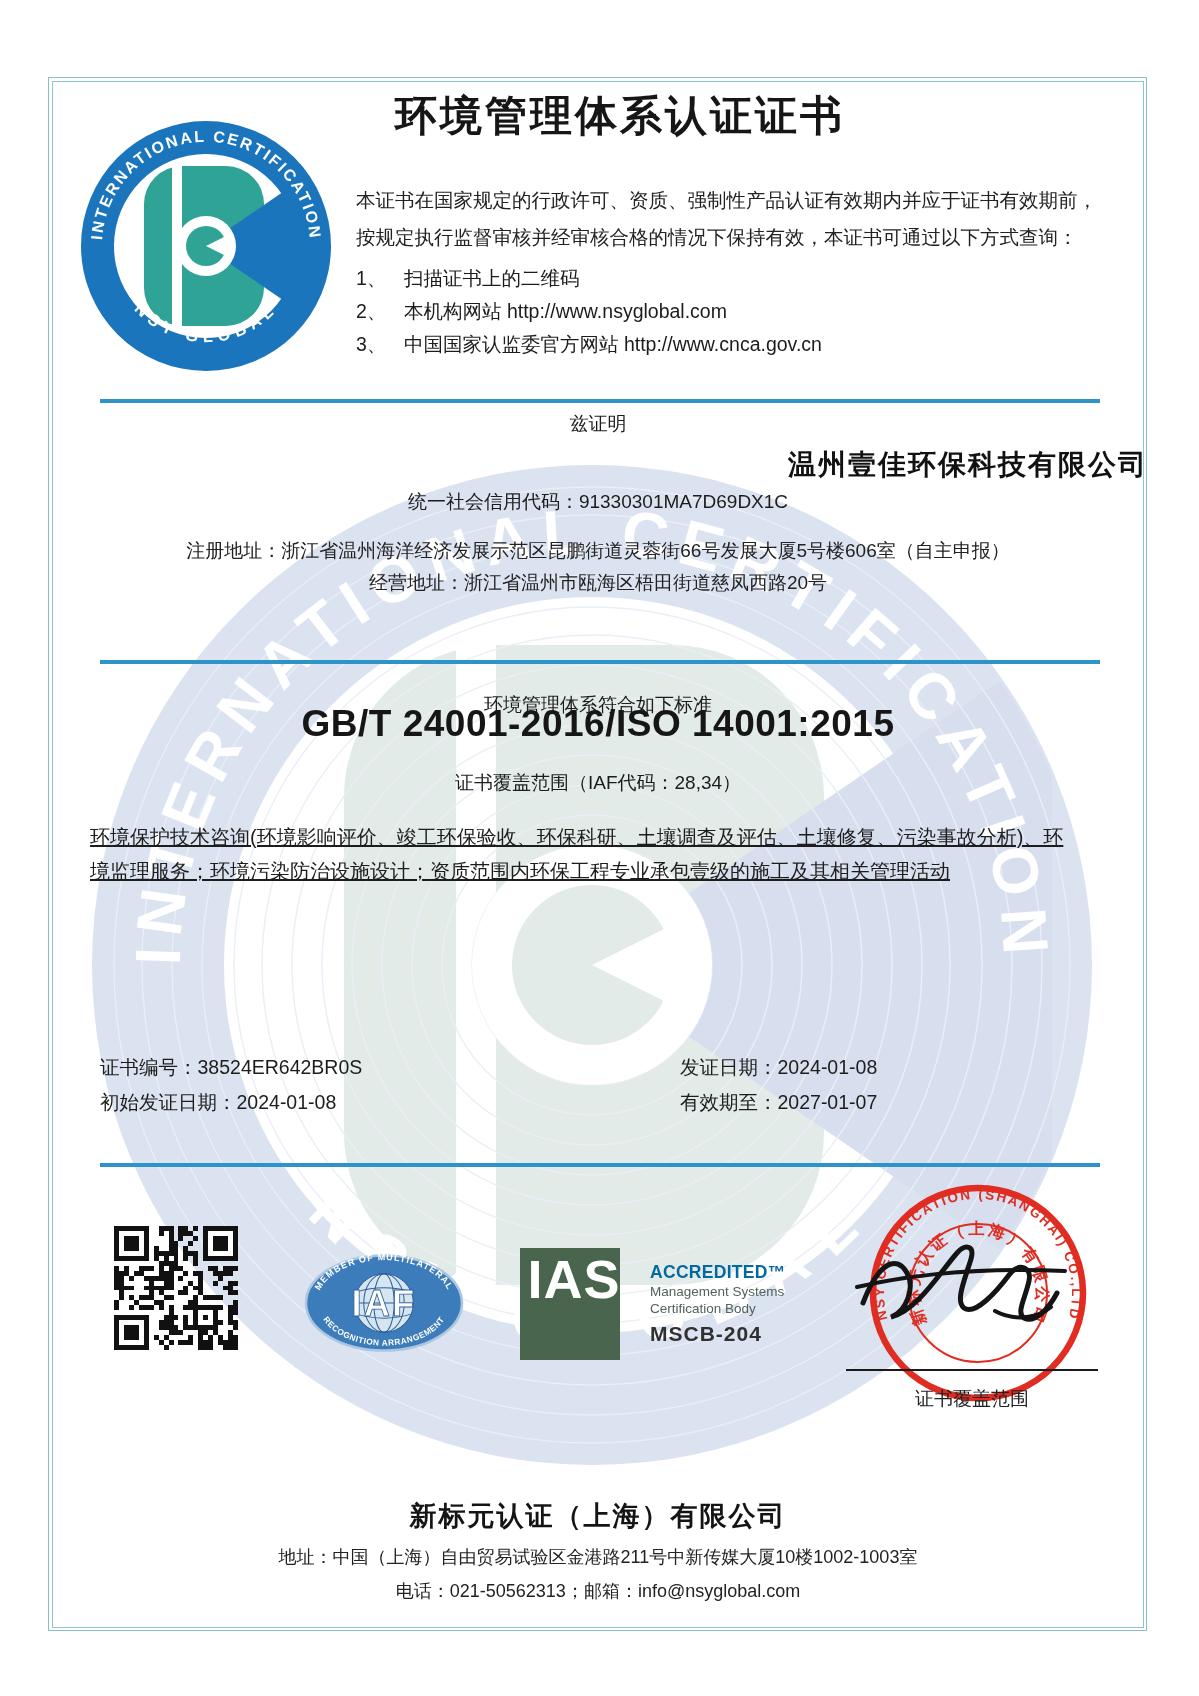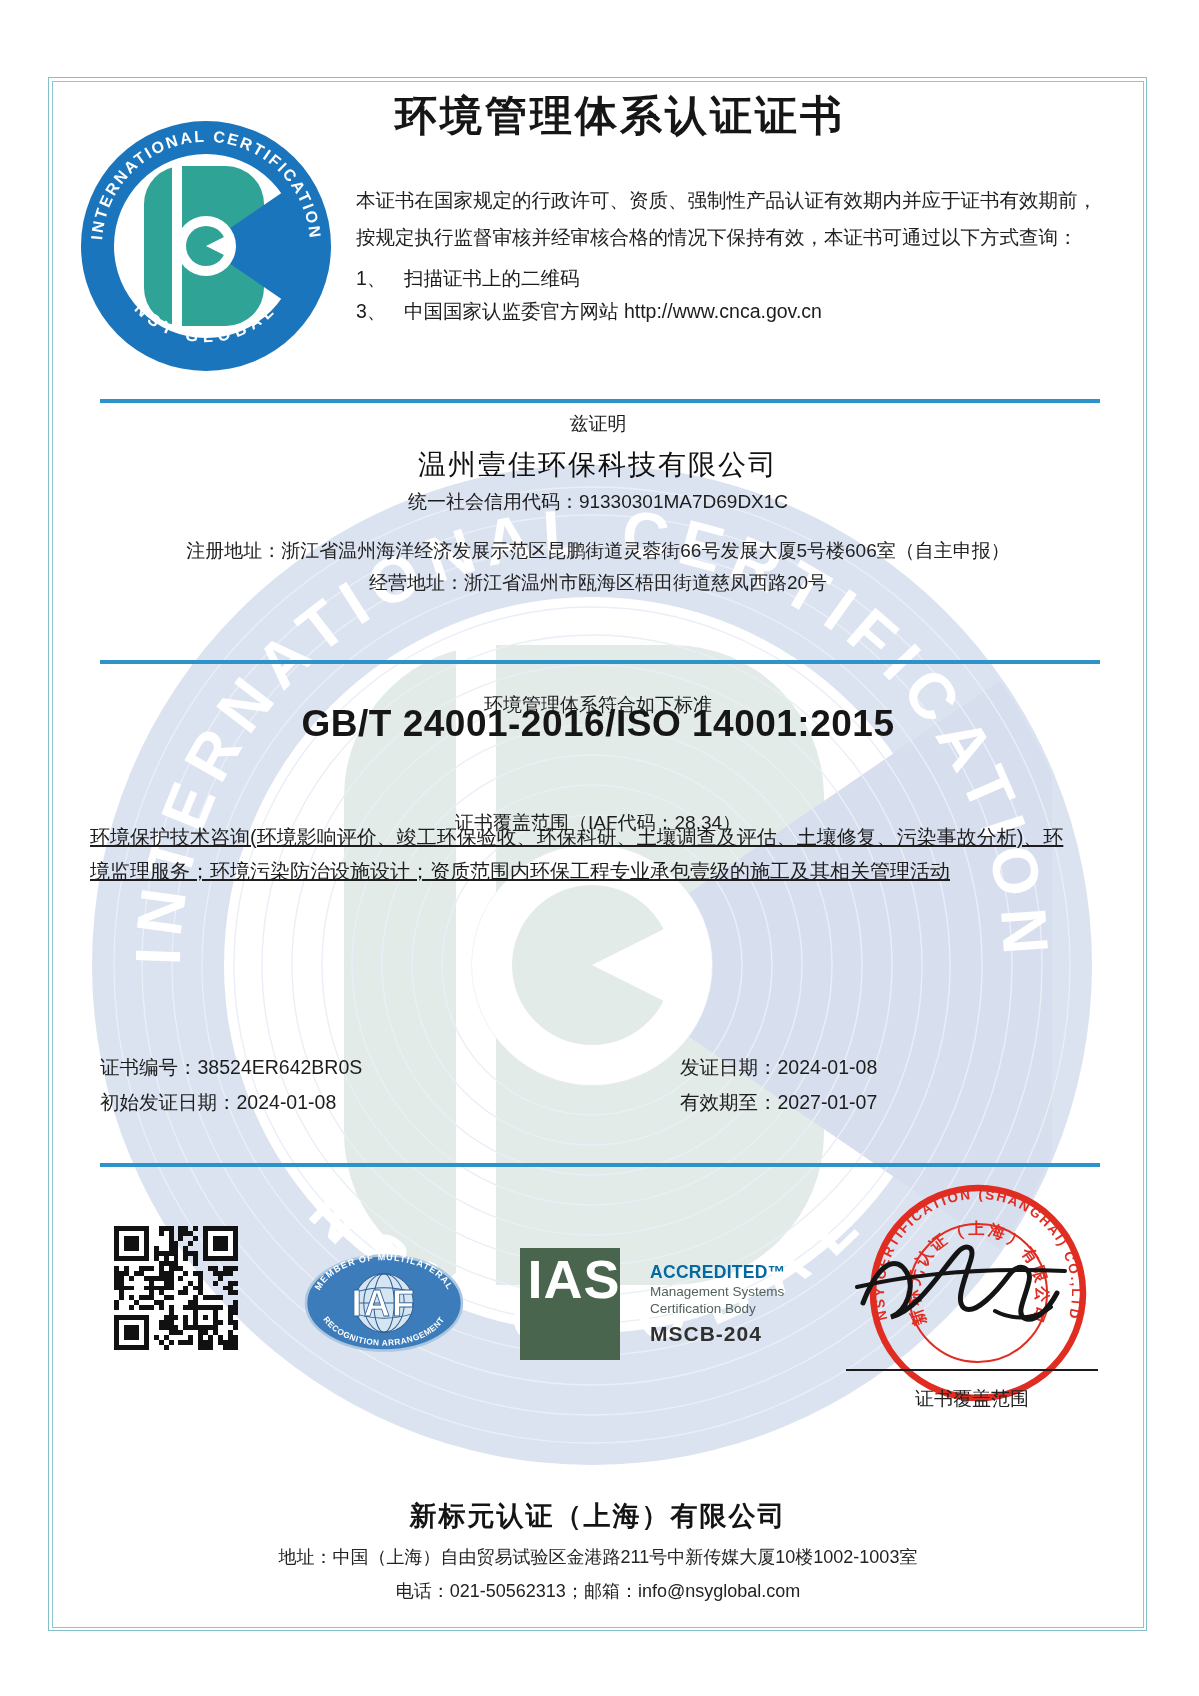--- a/index.html
+++ b/index.html
@@ -12,21 +12,21 @@
   .ctr{left:48px;width:1100px;text-align:center;}
   .wm{z-index:0;}
   .z1{z-index:1;}
   .z2{z-index:2;}
   .title{font-size:42px;font-weight:600;letter-spacing:3px;color:#161616;}
   .intro{font-size:19.5px;line-height:37px;color:#222;white-space:nowrap;}
   .qlist{font-size:19.5px;line-height:33px;white-space:nowrap;}
   .qnum{display:inline-block;width:48px;}
   .hr-blue{height:4px;background:#2d93c8;}
   .small-cjk{font-size:19px;}
-  .company{font-size:28px;font-weight:400;letter-spacing:2px;color:#111;}
+  .company{font-size:28px;font-weight:700;letter-spacing:2px;color:#111;text-align:right;}
   .addr{font-size:19px;color:#222;}
   .std-code{font-size:37px;font-weight:700;letter-spacing:.5px;color:#161616;}
   .scope{font-size:20px;line-height:34px;color:#1d1d1d;}
   .det{font-size:19.5px;line-height:34.5px;color:#1d1d1d;}
   .det-right{text-align:left;}
   .ias-box{width:92px;height:112px;background:#49654d;display:flex;align-items:flex-start;justify-content:center;padding-left:8px;}
   .ias-mark{color:#fff;font-size:54px;font-weight:700;letter-spacing:1px;}
   .acc1{font-size:17.5px;font-weight:700;color:#0369a1;letter-spacing:.3px;}
   .acc2{font-size:13.5px;color:#52635a;line-height:17px;}
   .acc3{font-size:21px;font-weight:700;color:#303030;letter-spacing:1px;margin-top:5px;}
@@ -114,36 +114,37 @@
   </svg>
 
   <div class="abs z1 title" style="left:190px;top:88px;width:860px;text-align:center;">环境管理体系认证证书</div>
 
   <div class="abs z1 intro" style="left:356px;top:182px;">
     <div>本证书在国家规定的行政许可、资质、强制性产品认证有效期内并应于证书有效期前，</div>
     <div>按规定执行监督审核并经审核合格的情况下保持有效，本证书可通过以下方式查询：</div>
   </div>
   <div class="abs z1 qlist" style="left:356px;top:262px;">
     <div><span class="qnum">1、</span><span>扫描证书上的二维码</span></div>
+    <div><span class="qnum">2、</span><span>本机构网站 http://www.nsyglobal.com</span></div>
     <div><span class="qnum">3、</span><span>中国国家认监委官方网站 http://www.cnca.gov.cn</span></div>
   </div>
 
   <div class="abs z1 hr-blue" style="left:100px;top:399px;width:1000px;"></div>
 
   <div class="abs z1 ctr small-cjk" style="top:411px;">兹证明</div>
   <div class="abs z1 ctr company" style="top:446px;">温州壹佳环保科技有限公司</div>
   <div class="abs z1 ctr small-cjk" style="top:489px;"><span>统一社会信用代码：</span><span>91330301MA7D69DX1C</span></div>
   <div class="abs z1 ctr addr" style="top:538px;">注册地址：浙江省温州海洋经济发展示范区昆鹏街道灵蓉街66号发展大厦5号楼606室（自主申报）</div>
   <div class="abs z1 ctr addr" style="top:570px;">经营地址：浙江省温州市瓯海区梧田街道慈凤西路20号</div>
 
   <div class="abs z1 hr-blue" style="left:100px;top:660px;width:1000px;"></div>
 
   <div class="abs z1 ctr small-cjk" style="top:672px;margin-top:20px;">环境管理体系符合如下标准</div>
   <div class="abs z1 ctr std-code" style="top:703px;">GB/T 24001-2016/ISO 14001:2015</div>
-  <div class="abs z1 ctr small-cjk" style="top:770px;margin-top:40px;">证书覆盖范围（IAF代码：28,34）</div>
+  <div class="abs z1 ctr small-cjk" style="top:770px;">证书覆盖范围（IAF代码：28,34）</div>
   <div class="abs z1 scope" style="left:90px;top:820px;width:1016px;text-align:left;text-decoration:underline;">
     <div>环境保护技术咨询(环境影响评价、竣工环保验收、环保科研、土壤调查及评估、土壤修复、污染事故分析)、环</div>
     <div>境监理服务；环境污染防治设施设计；资质范围内环保工程专业承包壹级的施工及其相关管理活动</div>
   </div>
 
   <div class="abs z1 det" style="left:100px;top:1050px;width:520px;">
     <div><span>证书编号：</span><span>38524ER642BR0S</span></div>
     <div><span>初始发证日期：</span><span>2024-01-08</span></div>
   </div>
   <div class="abs z1 det det-right" style="left:680px;top:1050px;width:420px;">

